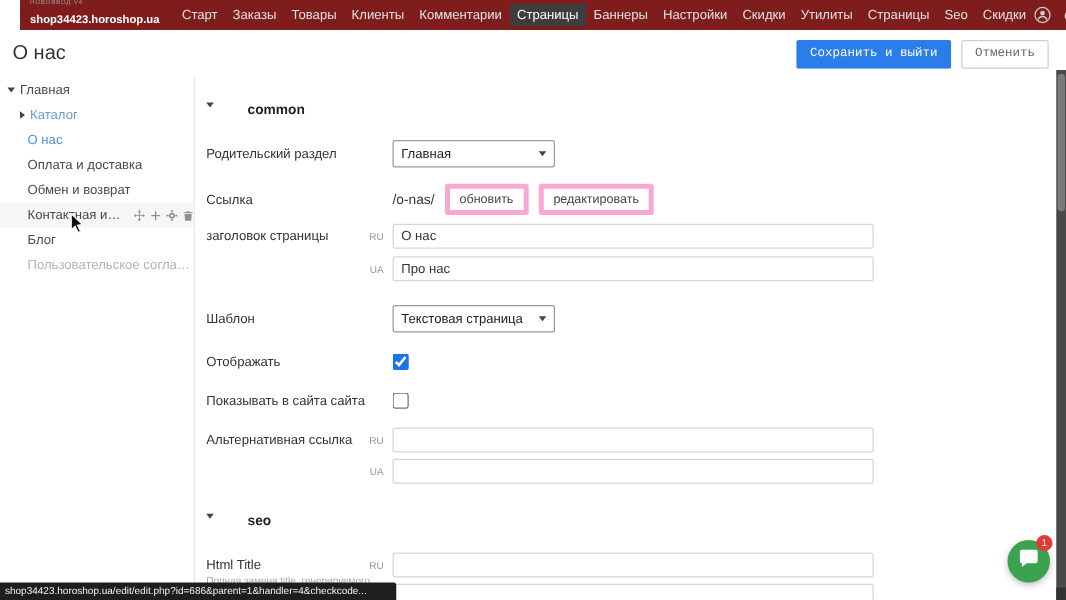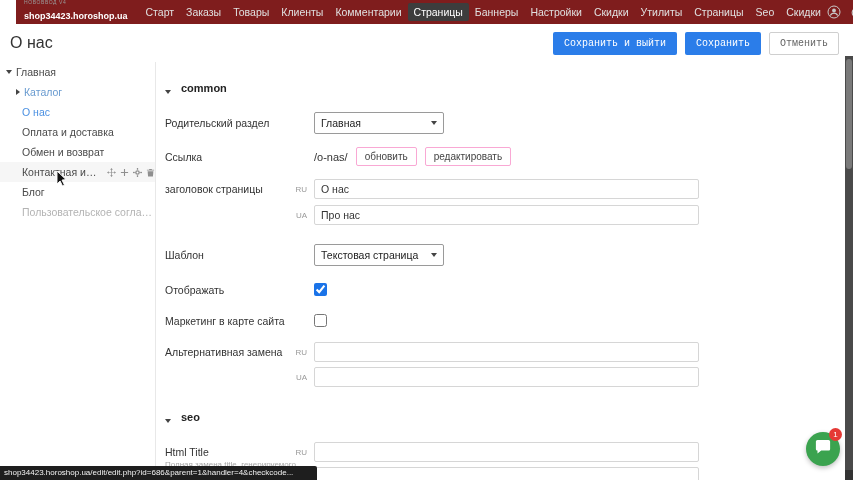--- a/index.html
+++ b/index.html
@@ -38,28 +38,28 @@
 .side-item.muted{color:#b3b3b3}
 .side-item.hovered{background:#f6f6f6}
 .caret{width:0;height:0;display:inline-block;flex:none;margin-right:4px}
 .caret.down{border-left:3.5px solid transparent;border-right:3.5px solid transparent;border-top:4.5px solid #444}
 .caret.right{border-top:3.5px solid transparent;border-bottom:3.5px solid transparent;border-left:4.5px solid #444}
 .row-icons{display:flex;align-items:center;gap:4px;margin-left:6px}
 .row-icons svg{display:block;cursor:pointer}
 
 
 .main{position:absolute;left:157px;top:62px;right:8px;bottom:0;background:#fff;z-index:3}
-.sec-head{position:absolute;left:8px;display:flex;align-items:flex-end;gap:6px;font-size:11px;font-weight:bold;color:#222;cursor:pointer}
+.sec-head{position:absolute;left:8px;display:flex;align-items:flex-start;gap:23px;font-size:11px;font-weight:bold;color:#222;cursor:pointer}
 .row{position:absolute;left:8px;right:4px;display:flex;align-items:center}
 .flabel{width:128px;flex:none;font-size:10.5px;color:#333;position:relative}
 .tagslot{width:14px;flex:none;font-size:8px;color:#999;text-align:right;margin-right:7px}
 .tinput{width:385px;height:20px;border:1px solid #d6d6d6;border-radius:2px;font-size:10.5px;padding:0 6px;color:#333;font-family:inherit;background:#fff}
 .selectbox{width:130px;height:22px;border:1px solid #9a9a9a;border-radius:2px;background:#fff;display:flex;align-items:center;font-size:10.5px;color:#222;padding:0 18px 0 6px;position:relative;cursor:pointer;white-space:nowrap}
 .sel-arrow{position:absolute;right:6px;top:8px;width:0;height:0;border-left:3.5px solid transparent;border-right:3.5px solid transparent;border-top:4px solid #444}
-.mini-btn{font-size:10px;color:#444;background:#fff;border:1px solid #f9a8d4;border-radius:2px;padding:3px 8px;margin-left:8px;cursor:pointer;font-family:inherit;white-space:nowrap}
+.mini-btn{font-size:10px;color:#444;background:#fff;border:4px solid #f9a8d4;border-radius:2px;padding:3px 8px;margin-left:8px;cursor:pointer;font-family:inherit;white-space:nowrap}
 .link-val{font-size:11px;color:#333;white-space:nowrap}
 .checkbox{width:13px;height:13px;accent-color:#1a73e8;margin:0;cursor:pointer}
 .hint{position:absolute;left:0;top:14px;font-size:8px;color:#a5a5a5;white-space:nowrap}
 
 
 .scrollbar{position:absolute;right:0;top:56px;width:8px;bottom:0;background:#4a4a4a;z-index:12}
 .scroll-thumb{position:absolute;top:3px;left:1px;width:6px;height:110px;background:#7a7a7a;border-radius:3px;cursor:pointer}
 .scroll-btn{position:absolute;left:0;bottom:0;width:8px;height:10px;background:#333}
 
 
@@ -112,21 +112,20 @@
           </svg>
       </span>
 
     </div>
   </div>
 
   <div class="header">
     <div class="page-title">О нас</div>
     <div class="hbtns">
       <button class="btn primary">Сохранить и выйти</button>
-      <button class="btn primary">Сохранить</button>
       <button class="btn ghost">Отменить</button>
     </div>
   </div>
 
   <div class="sidebar">
     <div class="side-item lvl0">
       <span class="caret down"></span>
       <span class="lbl">Главная</span>
     </div>
     <div class="side-item lvl1 blue2">
@@ -226,27 +225,27 @@
       </div>
     </div>
 
     <div class="row" style="top:221px">
       <div class="flabel">Отображать</div>
       <div class="tagslot"></div>
       <input class="checkbox" type="checkbox" checked="" style="">
     </div>
 
     <div class="row" style="top:252px">
-      <div class="flabel">Маркетинг в карте сайта</div>
+      <div class="flabel">Показывать в сайта сайта</div>
       <div class="tagslot"></div>
       <input class="checkbox" type="checkbox" style="">
     </div>
 
     <div class="row" style="top:280px">
-      <div class="flabel">Альтернативная замена</div>
+      <div class="flabel">Альтернативная ссылка</div>
       <div class="tagslot">RU</div>
       <input class="tinput" type="text" value="" style="">
     </div>
     <div class="row" style="top:305px">
       <div class="flabel"></div>
       <div class="tagslot">UA</div>
       <input class="tinput" type="text" value="" style="">
     </div>
 
     <div class="sec-head" style="top:349px">

